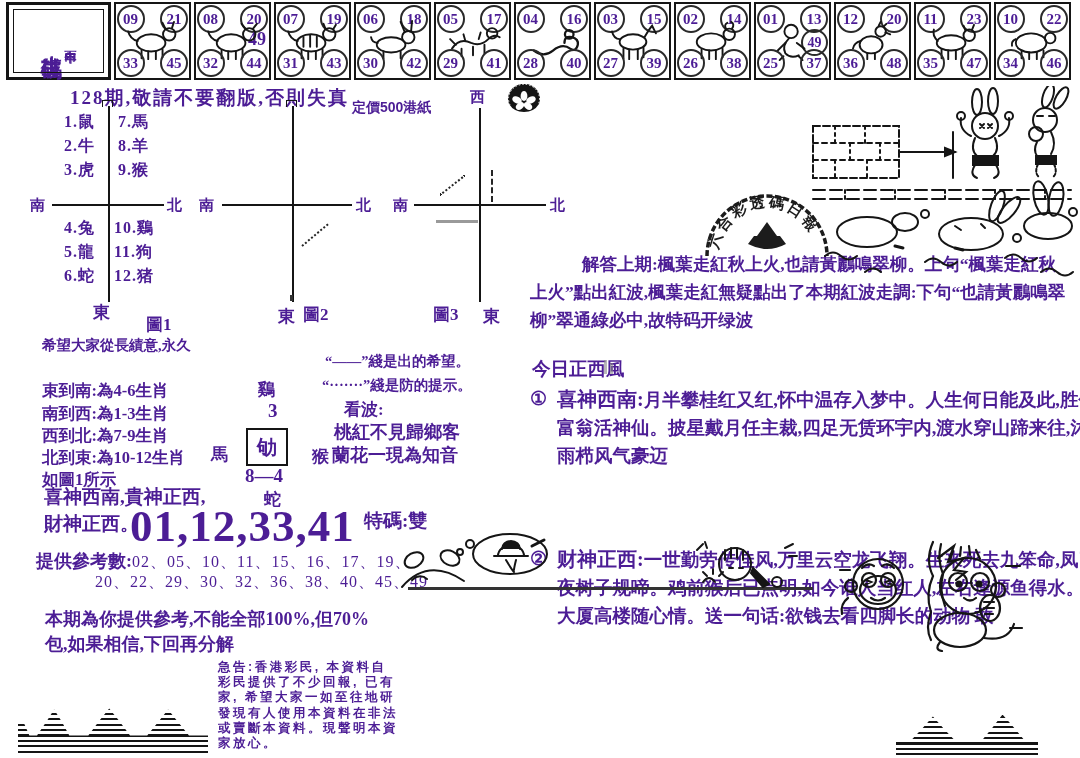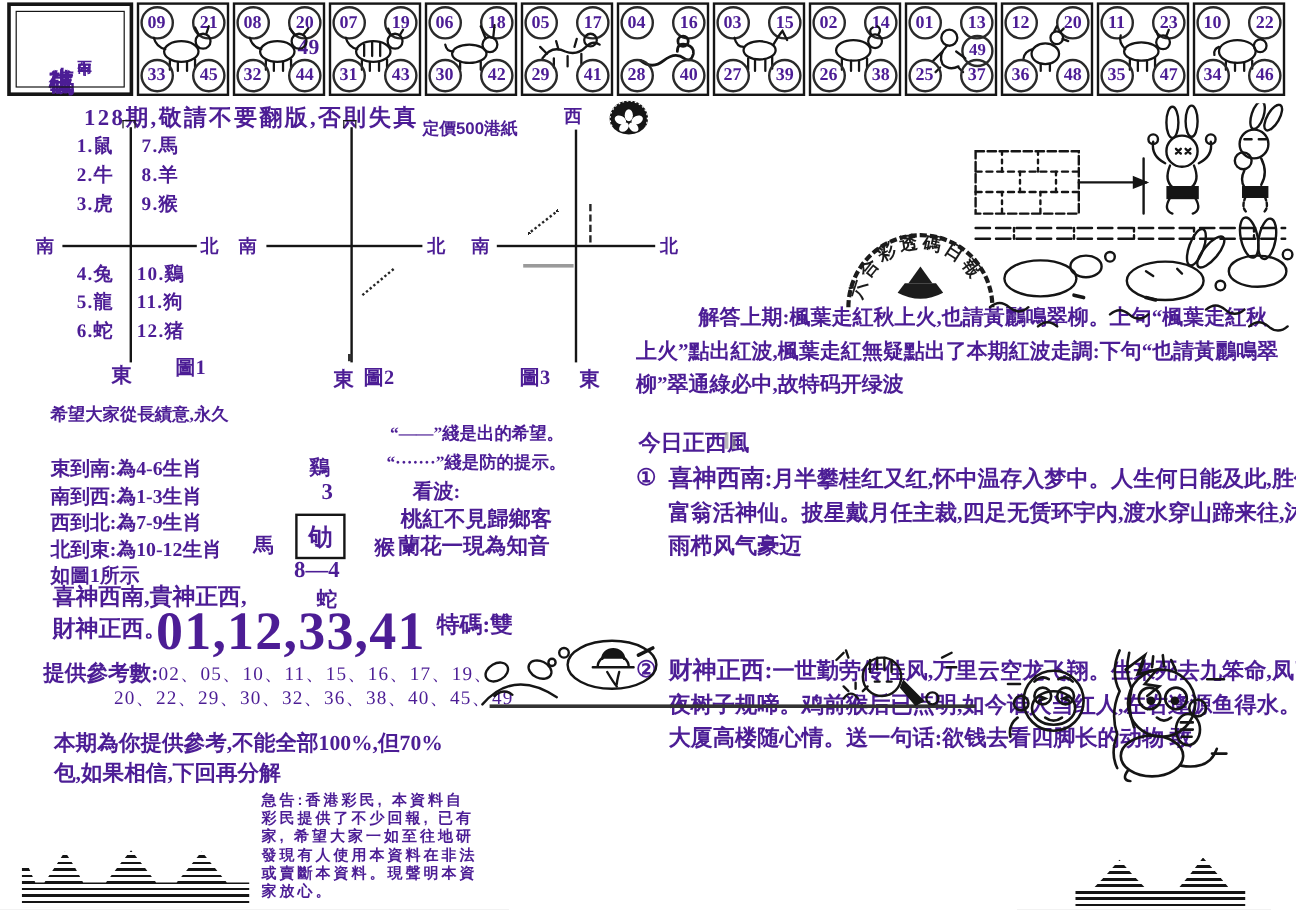--- a/index.html
+++ b/index.html
@@ -274,21 +274,21 @@
         <path d="M4 21 A15.5 14.5 0 1 1 32 21"></path>
       </g>
   </svg>
 
   <div class="abs notch" style="left:102px;top:100px;"></div>
   <div class="abs vline" style="left:108px;top:106px;height:196px;"></div>
   <div class="abs hline" style="left:52px;top:204px;width:112px;"></div>
   <span class="abs dir-label" style="left:30px;top:196px;">南</span>
   <span class="abs dir-label" style="left:167px;top:196px;">北</span>
   <span class="abs fig-label" style="left:93px;top:301px;">東</span>
-  <span class="abs fig-label" style="left:146px;top:295px;">圖1</span>
+  <span class="abs fig-label" style="left:146px;top:313px;">圖1</span>
 
   <div class="abs zrow" style="left:64px;top:112px;">1.鼠</div>
   <div class="abs zrow" style="left:118px;top:112px;">7.馬</div>
   <div class="abs zrow" style="left:64px;top:136px;">2.牛</div>
   <div class="abs zrow" style="left:118px;top:136px;">8.羊</div>
   <div class="abs zrow" style="left:64px;top:160px;">3.虎</div>
   <div class="abs zrow" style="left:118px;top:160px;">9.猴</div>
   <div class="abs zrow" style="left:64px;top:218px;">4.兔</div>
   <div class="abs zrow" style="left:114px;top:218px;">10.鷄</div>
   <div class="abs zrow" style="left:64px;top:242px;">5.龍</div>

